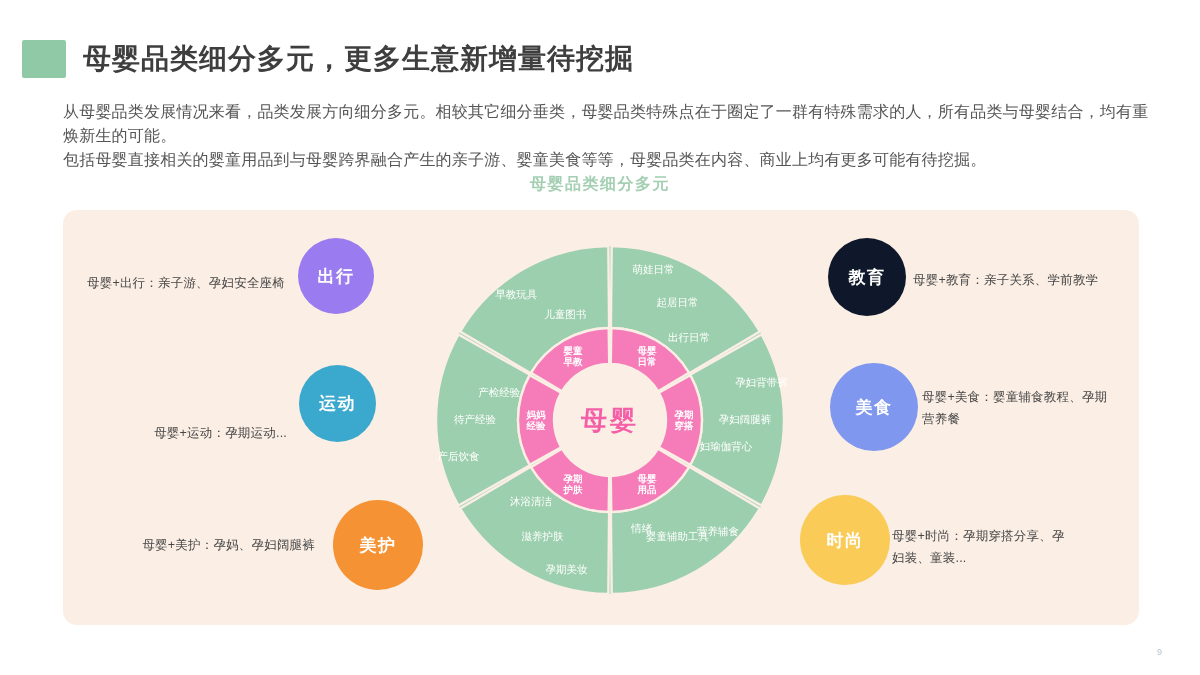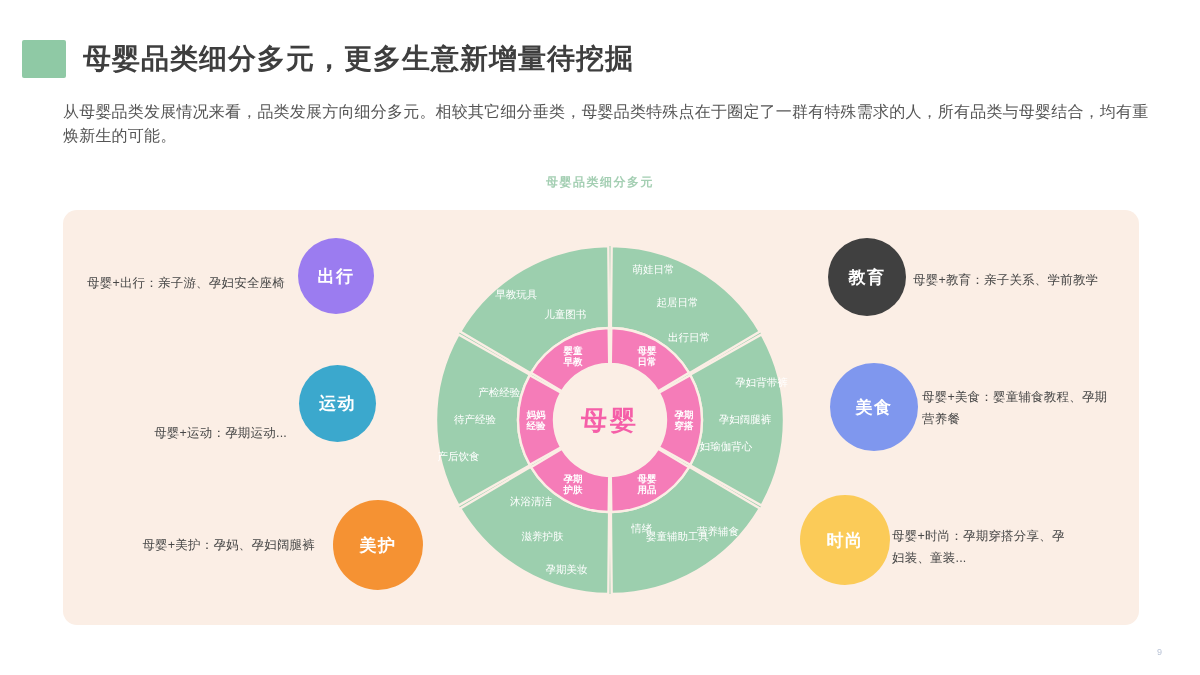--- a/index.html
+++ b/index.html
@@ -66,21 +66,21 @@
     background: #fbeee5;
     border-radius: 14px;
   }
 
   .chart-title {
     position: absolute;
     left: 0;
     top: 174px;
     width: 1200px;
     text-align: center;
-    font-size: 12px;
+    font-size: 16px;
     font-weight: bold;
     color: #a4cfb3;
     letter-spacing: 1.5px;
   }
 
   
   .donut-wrap {
     position: absolute;
     left: 420px;
     top: 230px;
@@ -152,20 +152,21 @@
 
 <div id="slide">
 
   <div class="title-row">
     <div class="title-bar"></div>
     <div class="title-text">母婴品类细分多元，更多生意新增量待挖掘</div>
   </div>
 
   <div class="subtitle">
     <span class="ln">从母婴品类发展情况来看，品类发展方向细分多元。相较其它细分垂类，母婴品类特殊点在于圈定了一群有特殊需求的人，所有品类与母婴结合，均有重焕新生的可能。</span>
+    <span class="ln">包括母婴直接相关的婴童用品到与母婴跨界融合产生的亲子游、婴童美食等等，母婴品类在内容、商业上均有更多可能有待挖掘。</span>
   </div>
 
   <div class="panel"></div>
 
   <div class="chart-title">母婴品类细分多元</div>
 
   <div class="donut-wrap">
     <svg id="donut-svg" width="380" height="380" viewBox="0 0 380 380">
         <circle cx="190" cy="190" r="174" fill="#9ccfae"></circle>
         <g>
@@ -232,21 +233,21 @@
     <div class="center-label">母婴</div>
   </div>
 
   <div id="bubble-layer">
       <div class="bubble" style="left: 298px; top: 238px; width: 76px; height: 76px; background: rgb(155, 124, 240);">出行</div>
       <div class="callout left" style="left: 85px; top: 272px; width: 200px;">母婴+出行：亲子游、孕妇安全座椅</div>
       <div class="bubble" style="left: 299px; top: 365px; width: 77px; height: 77px; background: rgb(59, 168, 205);">运动</div>
       <div class="callout left" style="left: 132px; top: 402px; width: 155px; margin-top: 20px;">母婴+运动：孕期运动...</div>
       <div class="bubble" style="left: 333px; top: 500px; width: 90px; height: 90px; background: rgb(245, 146, 51);">美护</div>
       <div class="callout left" style="left: 110px; top: 534px; width: 205px;">母婴+美护：孕妈、孕妇阔腿裤</div>
-      <div class="bubble" style="left: 828px; top: 238px; width: 78px; height: 78px; background: #404040;">教育</div>
+      <div class="bubble" style="left: 828px; top: 238px; width: 78px; height: 78px; background: #0f172a;">教育</div>
       <div class="callout right" style="left: 913px; top: 269px; width: 210px;">母婴+教育：亲子关系、学前教学</div>
       <div class="bubble" style="left: 830px; top: 363px; width: 88px; height: 88px; background: rgb(127, 151, 238);">美食</div>
       <div class="callout right" style="left: 922px; top: 386px; width: 190px;">母婴+美食：婴童辅食教程、孕期营养餐</div>
       <div class="bubble" style="left: 800px; top: 495px; width: 90px; height: 90px; background: rgb(251, 203, 88);">时尚</div>
       <div class="callout right" style="left: 892px; top: 525px; width: 185px;">母婴+时尚：孕期穿搭分享、孕妇装、童装...</div>
     </div>
 
   <div class="pagenum">9</div>
 </div>
 

